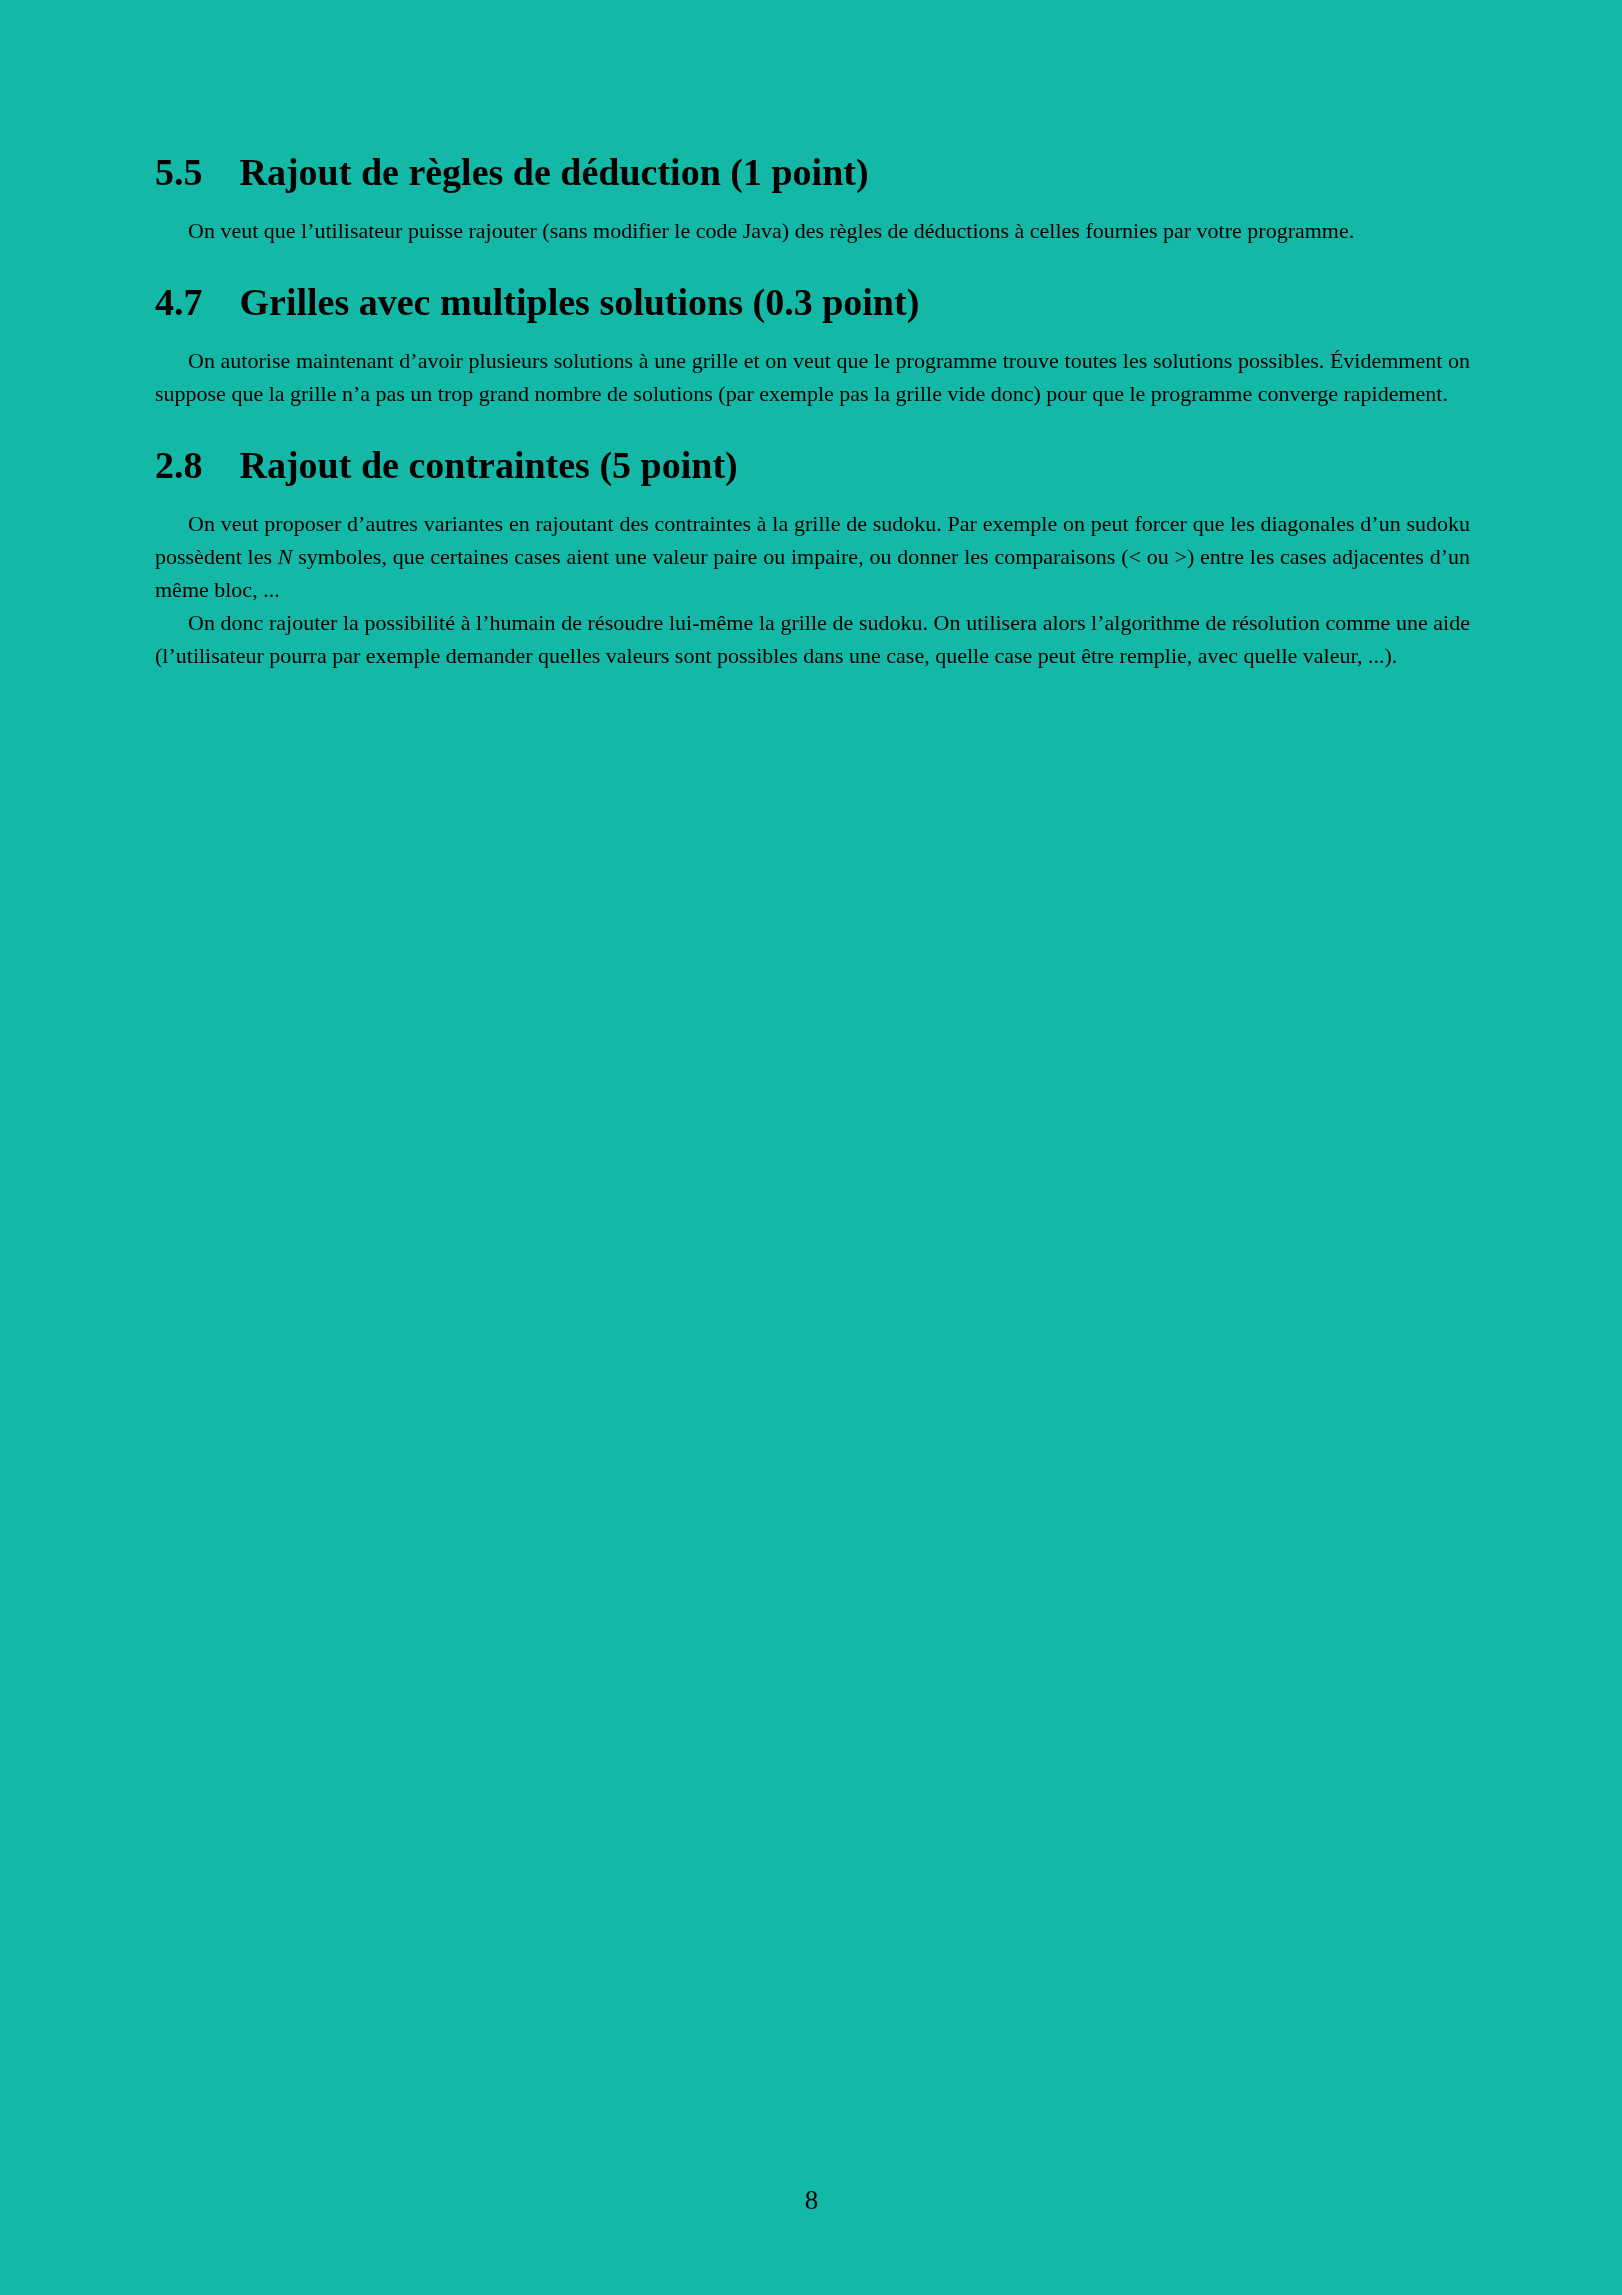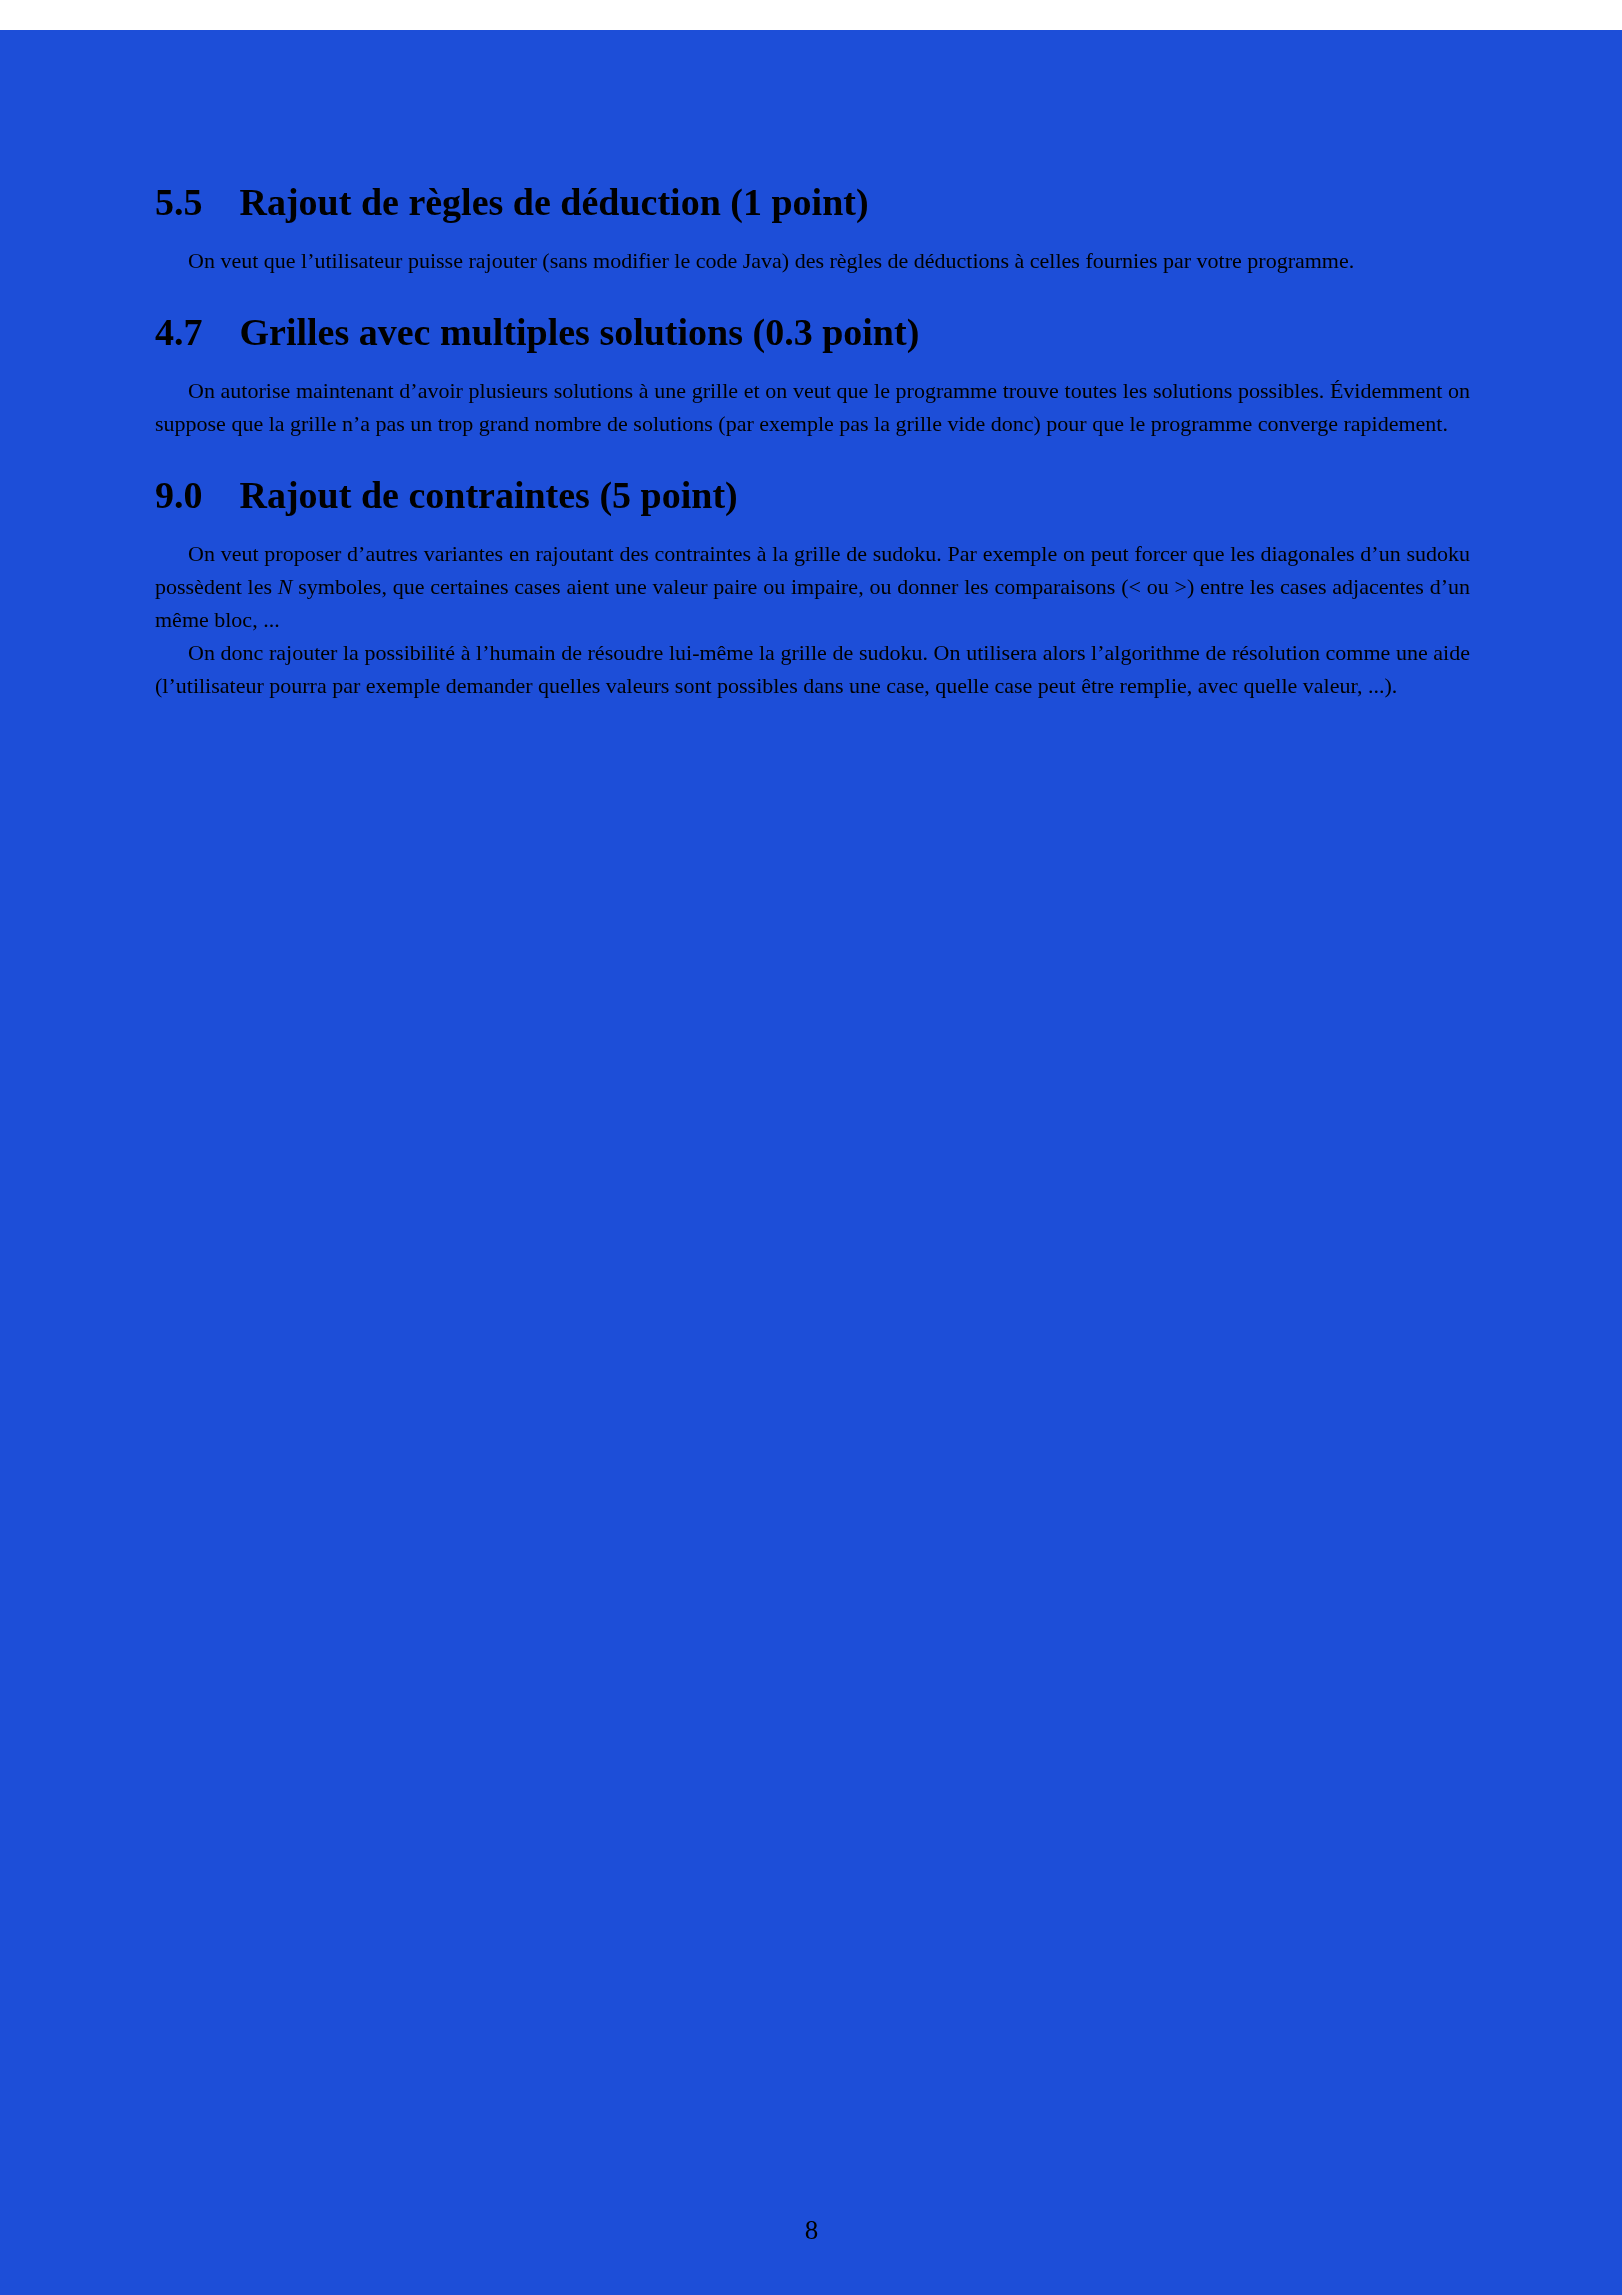--- a/index.html
+++ b/index.html
@@ -10,23 +10,22 @@
   body {
     width: 1623px;
     height: 2295px;
     position: relative;
     font-family: "Liberation Serif", "DejaVu Serif", serif;
     color: #000000;
   }
   .page {
     position: absolute;
     inset: 0;
-    background: #1d4ed8;
+    background: #14b8a6;
     overflow: hidden;
-    margin-top: 30px;
   }
   .content {
     position: absolute;
     left: 155px;
     top: 152px;
     width: 1315px;
   }
   .section { margin: 0; }
   .section-heading {
     font-size: 38px;
@@ -72,21 +71,21 @@
       <h2 class="section-heading"><span class="sec-num">5.5</span><span class="sec-title">Rajout de règles de déduction (1 point)</span></h2>
       <p class="section-paragraph">On veut que l’utilisateur puisse rajouter (sans modifier le code Java) des règles de déductions à celles fournies par votre programme.</p>
     </section>
 
     <section class="section">
       <h2 class="section-heading"><span class="sec-num">4.7</span><span class="sec-title">Grilles avec multiples solutions (0.3 point)</span></h2>
       <p class="section-paragraph">On autorise maintenant d’avoir plusieurs solutions à une grille et on veut que le programme trouve toutes les solutions possibles. Évidemment on suppose que la grille n’a pas un trop grand nombre de solutions (par exemple pas la grille vide donc) pour que le programme converge rapidement.</p>
     </section>
 
     <section class="section">
-      <h2 class="section-heading"><span class="sec-num">9.0</span><span class="sec-title">Rajout de contraintes (5 point)</span></h2>
+      <h2 class="section-heading"><span class="sec-num">2.8</span><span class="sec-title">Rajout de contraintes (5 point)</span></h2>
       <p class="section-paragraph"><span>On veut proposer d’autres variantes en rajoutant des contraintes à la grille de sudoku. Par exemple on peut forcer que les diagonales d’un sudoku possèdent les </span><span class="math-var">N</span><span> symboles, que certaines cases aient une valeur paire ou impaire, ou donner les comparaisons (&lt; ou &gt;) entre les cases adjacentes d’un même bloc, ...</span></p>
     </section>
 
     <section class="section">
       <p class="section-paragraph">On donc rajouter la possibilité à l’humain de résoudre lui-même la grille de sudoku. On utilisera alors l’algorithme de résolution comme une aide (l’utilisateur pourra par exemple demander quelles valeurs sont possibles dans une case, quelle case peut être remplie, avec quelle valeur, ...).</p>
     </section>
 
   </main>
 
   <footer class="page-footer">

